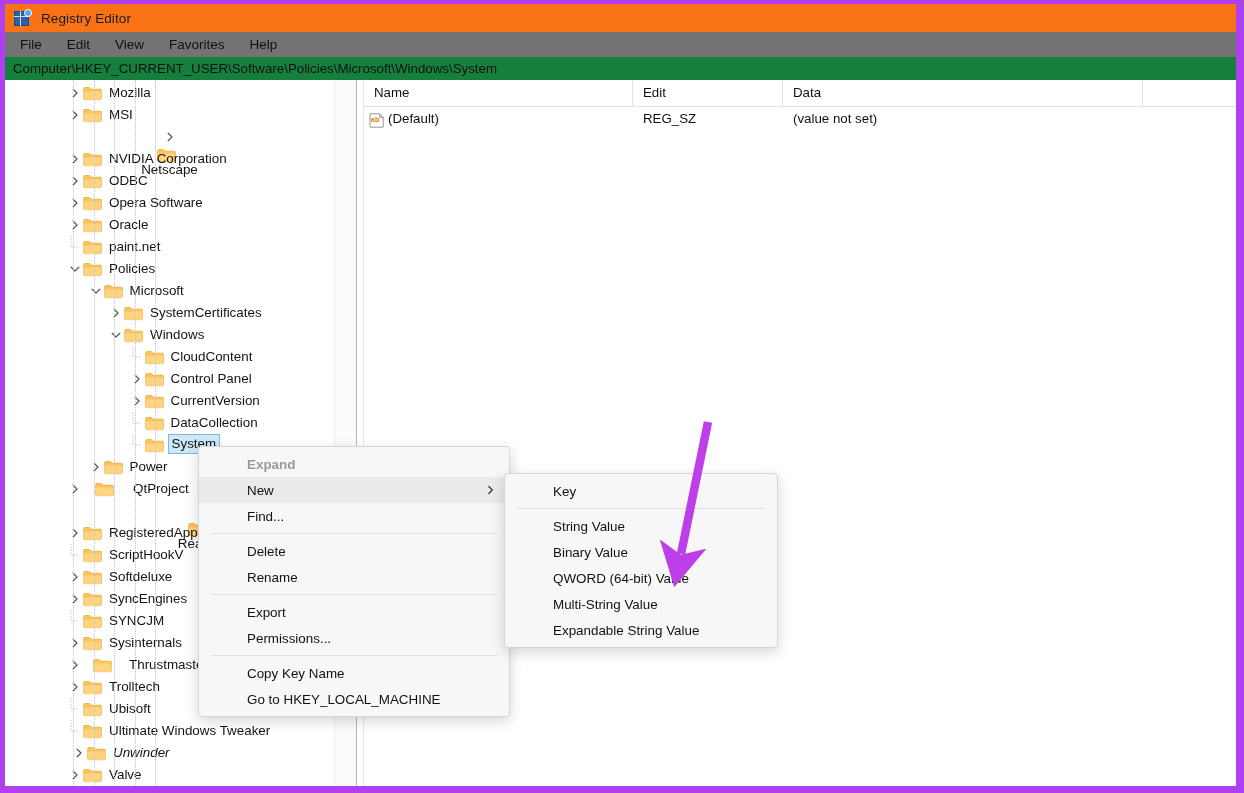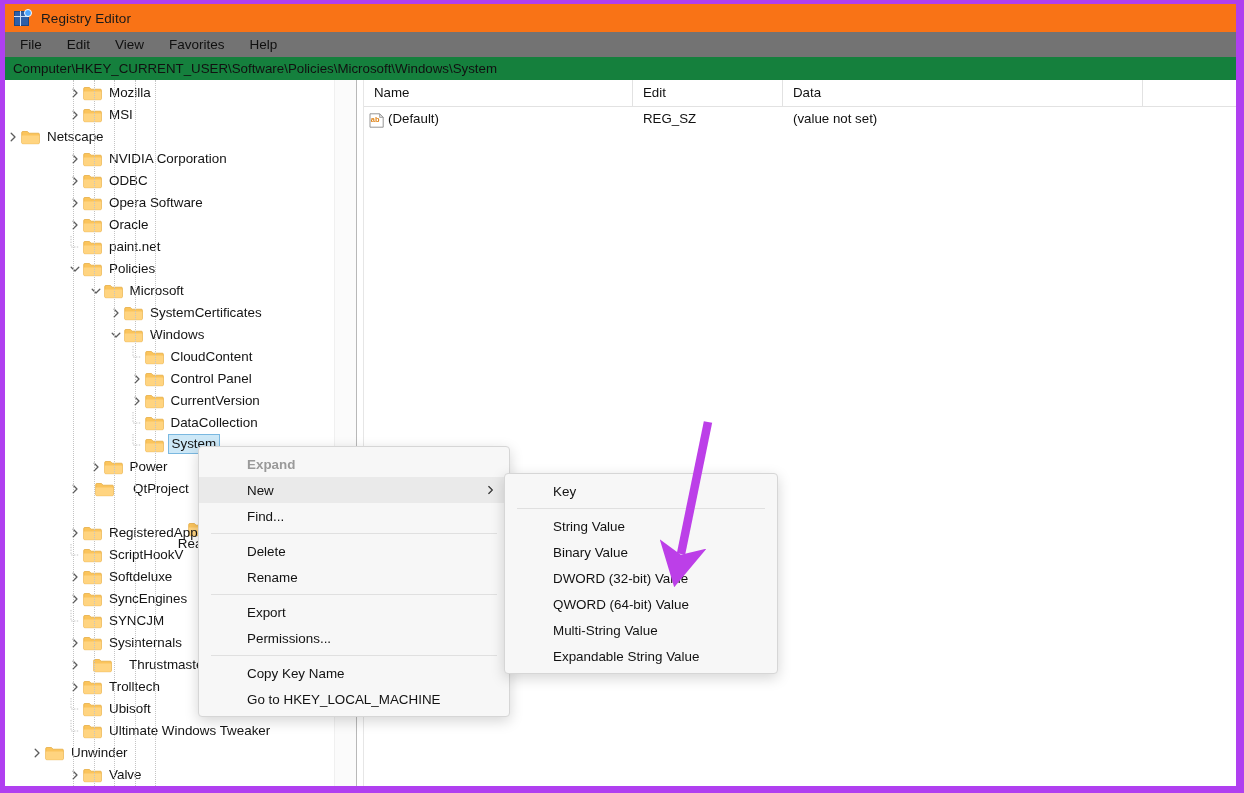--- a/index.html
+++ b/index.html
@@ -342,21 +342,21 @@
                 <svg width="10" height="10" viewBox="0 0 10 10" style="position:absolute;left:3px;top:6px">
                   <path d="M3.2,1.2 L7,5 L3.2,8.8" fill="none" stroke="#5c5c5c" stroke-width="1.3" stroke-linecap="round" stroke-linejoin="round"></path>
                 </svg>
               </span>
               <span class="folder"><svg width="19" height="15" viewBox="0 0 19 15">
                   <path d="M0.7,2.6 a1.1,1.1 0 0 1 1.1,-1.1 h4.6 l1.7,1.7 h9.2 a1.1,1.1 0 0 1 1.1,1.1 v8.3 a1.1,1.1 0 0 1 -1.1,1.1 h-15.5 a1.1,1.1 0 0 1 -1.1,-1.1 z" fill="#fbc45c" stroke="#e3a636" stroke-width="0.7"></path>
                   <path d="M0.7,5.4 h17.6 v7.2 a1.1,1.1 0 0 1 -1.1,1.1 h-15.4 a1.1,1.1 0 0 1 -1.1,-1.1 z" fill="#ffd480" stroke="none"></path>
                 </svg></span>
               <span class="label">MSI</span>
             </div>
-            <div class="trow" style="">
+            <div class="trow" style=" flex-direction: column;">
               <span class="twisty">
                 <svg width="10" height="10" viewBox="0 0 10 10" style="position:absolute;left:3px;top:6px">
                   <path d="M3.2,1.2 L7,5 L3.2,8.8" fill="none" stroke="#5c5c5c" stroke-width="1.3" stroke-linecap="round" stroke-linejoin="round"></path>
                 </svg>
               </span>
               <span class="folder"><svg width="19" height="15" viewBox="0 0 19 15">
                   <path d="M0.7,2.6 a1.1,1.1 0 0 1 1.1,-1.1 h4.6 l1.7,1.7 h9.2 a1.1,1.1 0 0 1 1.1,1.1 v8.3 a1.1,1.1 0 0 1 -1.1,1.1 h-15.5 a1.1,1.1 0 0 1 -1.1,-1.1 z" fill="#fbc45c" stroke="#e3a636" stroke-width="0.7"></path>
                   <path d="M0.7,5.4 h17.6 v7.2 a1.1,1.1 0 0 1 -1.1,1.1 h-15.4 a1.1,1.1 0 0 1 -1.1,-1.1 z" fill="#ffd480" stroke="none"></path>
                 </svg></span>
               <span class="label">Netscape</span>
@@ -678,21 +678,21 @@
                 <svg width="13" height="22" viewBox="0 0 13 22" style="position:absolute;left:1px;top:0">
                   <path d="M3,0 V11 H11" fill="none" stroke="#c4c4c4" stroke-width="1" stroke-dasharray="1.4 1.4"></path>
                 </svg>
               </span>
               <span class="folder"><svg width="19" height="15" viewBox="0 0 19 15">
                   <path d="M0.7,2.6 a1.1,1.1 0 0 1 1.1,-1.1 h4.6 l1.7,1.7 h9.2 a1.1,1.1 0 0 1 1.1,1.1 v8.3 a1.1,1.1 0 0 1 -1.1,1.1 h-15.5 a1.1,1.1 0 0 1 -1.1,-1.1 z" fill="#fbc45c" stroke="#e3a636" stroke-width="0.7"></path>
                   <path d="M0.7,5.4 h17.6 v7.2 a1.1,1.1 0 0 1 -1.1,1.1 h-15.4 a1.1,1.1 0 0 1 -1.1,-1.1 z" fill="#ffd480" stroke="none"></path>
                 </svg></span>
               <span class="label">Ultimate Windows Tweaker</span>
             </div>
-            <div class="trow" style="padding-left: 24px;">
+            <div class="trow" style="padding-left: 66px; font-style: italic;">
               <span class="twisty">
                 <svg width="10" height="10" viewBox="0 0 10 10" style="position:absolute;left:3px;top:6px">
                   <path d="M3.2,1.2 L7,5 L3.2,8.8" fill="none" stroke="#5c5c5c" stroke-width="1.3" stroke-linecap="round" stroke-linejoin="round"></path>
                 </svg>
               </span>
               <span class="folder"><svg width="19" height="15" viewBox="0 0 19 15">
                   <path d="M0.7,2.6 a1.1,1.1 0 0 1 1.1,-1.1 h4.6 l1.7,1.7 h9.2 a1.1,1.1 0 0 1 1.1,1.1 v8.3 a1.1,1.1 0 0 1 -1.1,1.1 h-15.5 a1.1,1.1 0 0 1 -1.1,-1.1 z" fill="#fbc45c" stroke="#e3a636" stroke-width="0.7"></path>
                   <path d="M0.7,5.4 h17.6 v7.2 a1.1,1.1 0 0 1 -1.1,1.1 h-15.4 a1.1,1.1 0 0 1 -1.1,-1.1 z" fill="#ffd480" stroke="none"></path>
                 </svg></span>
               <span class="label">Unwinder</span>
@@ -787,23 +787,20 @@
           <span>Key</span>
         </div>
         <div class="sep"></div>
         <div class="item">
           <span>String Value</span>
         </div>
         <div class="item">
           <span>Binary Value</span>
         </div>
         <div class="item">
-          <span>DWORD (32-bit) Value</span>
-        </div>
-        <div class="item">
           <span>QWORD (64-bit) Value</span>
         </div>
         <div class="item">
           <span>Multi-String Value</span>
         </div>
         <div class="item">
           <span>Expandable String Value</span>
         </div>
       </div>
 

